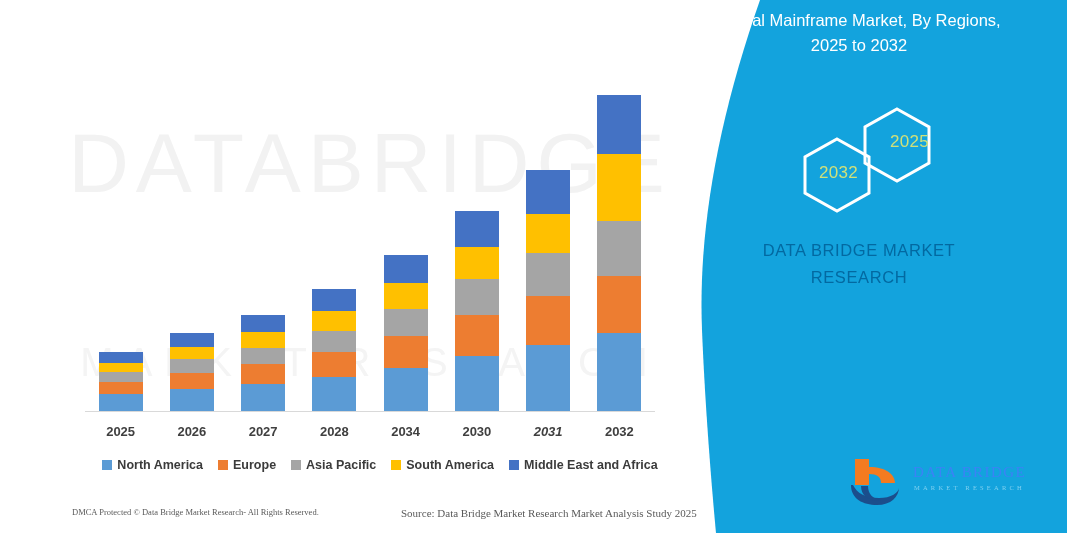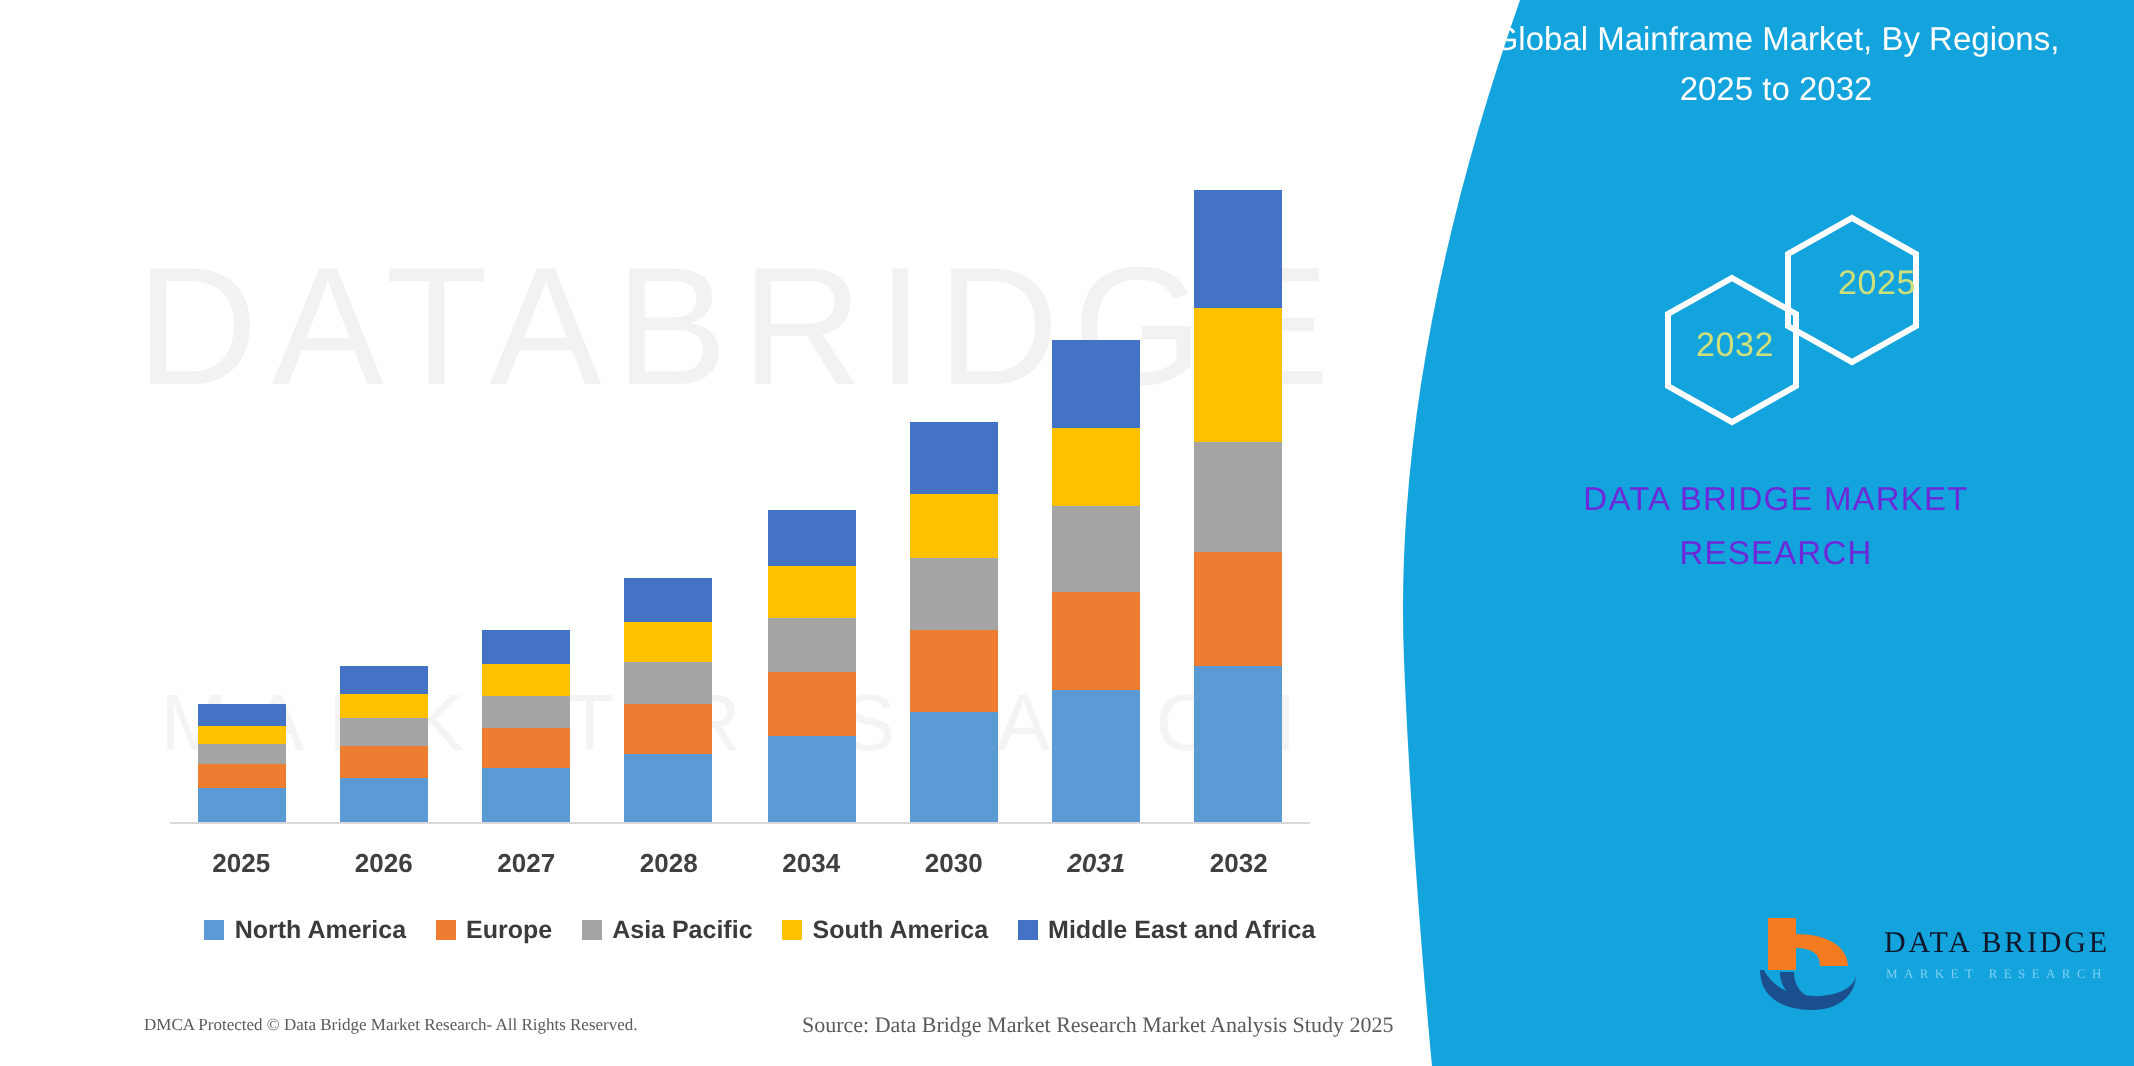--- a/index.html
+++ b/index.html
@@ -5,44 +5,44 @@
   html,body{margin:0;padding:0;}
   body{
     width:1067px;height:533px;overflow:hidden;
     font-family:"Liberation Sans", sans-serif;
     background:#ffffff;position:relative;
   }
   #stage{position:absolute;inset:0;width:1067px;height:533px;overflow:hidden;background:#fff;}
 
   
   .blue-panel{position:absolute;top:0;left:0;width:1067px;height:533px;pointer-events:none;}
-  .panel-content{position:absolute;top:0;left:706px;width:361px;height:533px;}
+  .panel-content{position:absolute;top:0;left:677px;width:361px;height:533px;}
 
   .panel-title{
     position:absolute;top:8px;left:26px;width:312px;
     text-align:center;color:#ffffff;font-size:16.5px;line-height:25px;
     font-weight:400;
   }
 
   .hexwrap{position:absolute;top:105px;left:100px;width:200px;height:110px;}
   .hex-label{
     position:absolute;color:#cfe07a;font-size:17px;font-weight:400;
     letter-spacing:.3px;
   }
   .hex-2025-label{left:113px;top:27px;}
   .hex-2032-label{left:42px;top:58px;}
 
   .brand-lines{
     position:absolute;top:237px;left:26px;width:312px;text-align:center;
-    color:#6d28d9;font-size:16.5px;line-height:27px;letter-spacing:.6px;
+    color:#0369a1;font-size:16.5px;line-height:27px;letter-spacing:.6px;
   }
 
   .logo{position:absolute;left:170px;top:455px;width:190px;height:60px;}
   .logo-text{
-    position:absolute;left:66px;top:9px;color:#0f172a;font-size:15px;
+    position:absolute;left:66px;top:9px;color:#3b82f6;font-size:15px;
     letter-spacing:1.4px;font-family:"Liberation Serif", serif;
   }
   .logo-sub{
     position:absolute;left:67px;top:29px;color:#7fd0f0;font-size:6.5px;
     letter-spacing:3.2px;font-family:"Liberation Serif", serif;
   }
 
   
   .chart-title{
     position:absolute;top:18px;left:60px;width:640px;text-align:center;

